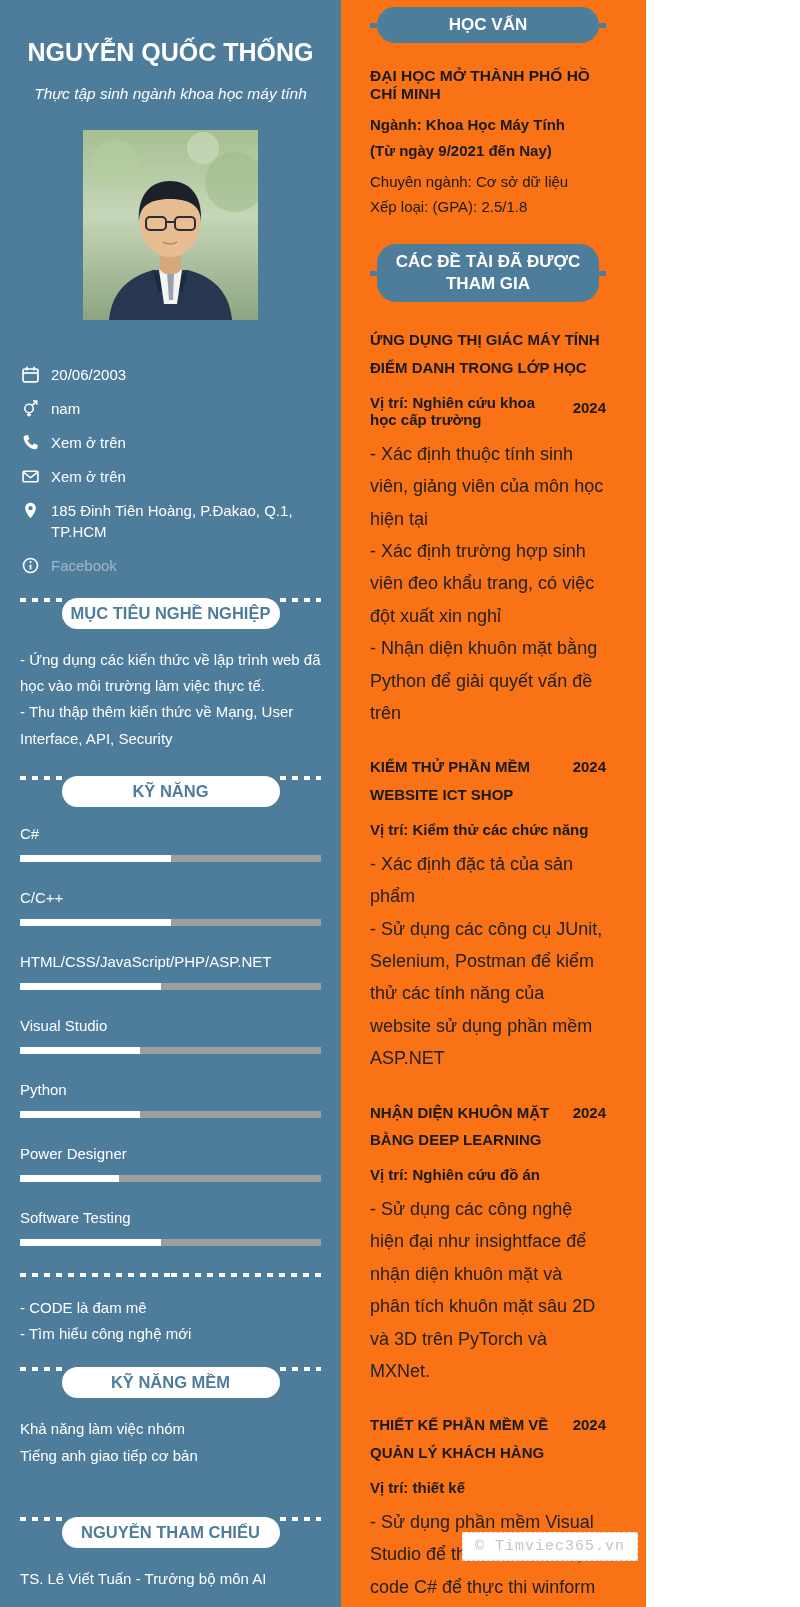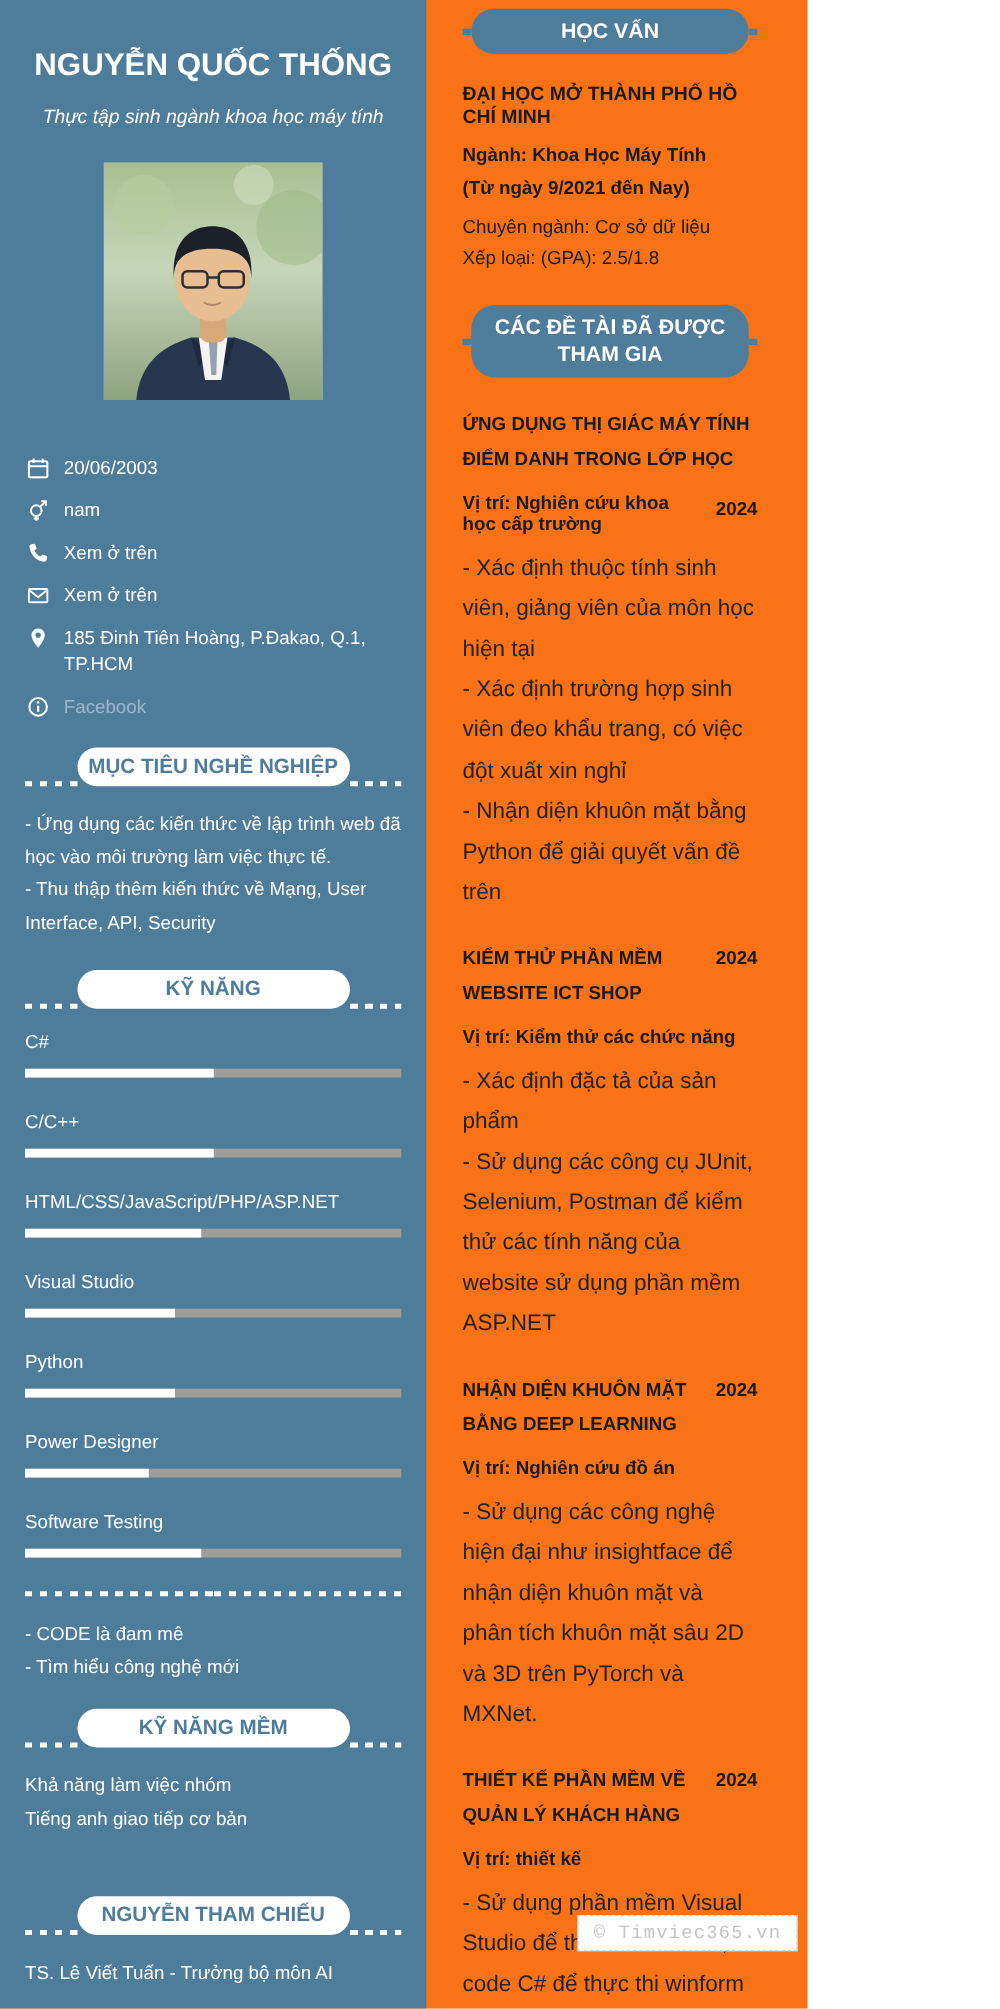--- a/index.html
+++ b/index.html
@@ -28,21 +28,21 @@
     overflow: hidden; background: #b9cfb0;
   }
   .photo svg { display: block; width: 100%; height: 100%; }
 
   .contact { list-style: none; margin: 44px 0 0 0; padding: 0 0 0 2px; font-size: 15px; }
   .contact li { display: flex; align-items: flex-start; gap: 12px; margin-bottom: 13px; line-height: 1.4; }
   .cicon { width: 17px; min-width: 17px; height: 17px; margin-top: 2px; color:#ffffff; }
   .cicon svg { display: block; width: 100%; height: 100%; }
   .muted-text { color: rgba(255,255,255,0.45); }
 
-  .side-head { display: flex; align-items: flex-end; gap: 0; margin: 22px 0 18px 0; }
+  .side-head { display: flex; align-items: flex-start; gap: 0; margin: 22px 0 18px 0; }
   .side-dash { flex: 1; height: 4px; background: repeating-linear-gradient(90deg, #ffffff 0 6px, transparent 6px 12px); }
   .side-pill {
     width: 218px; box-sizing: border-box; padding: 6px 4px;
     background: #ffffff; color: #4e7d9c; border-radius: 17px;
     font-weight: 700; font-size: 16.5px; text-align: center;
   }
   .side-text { font-size: 15px; line-height: 1.75; }
 
   .skills { margin-top: 8px; }
   .skill { margin-bottom: 27px; }

